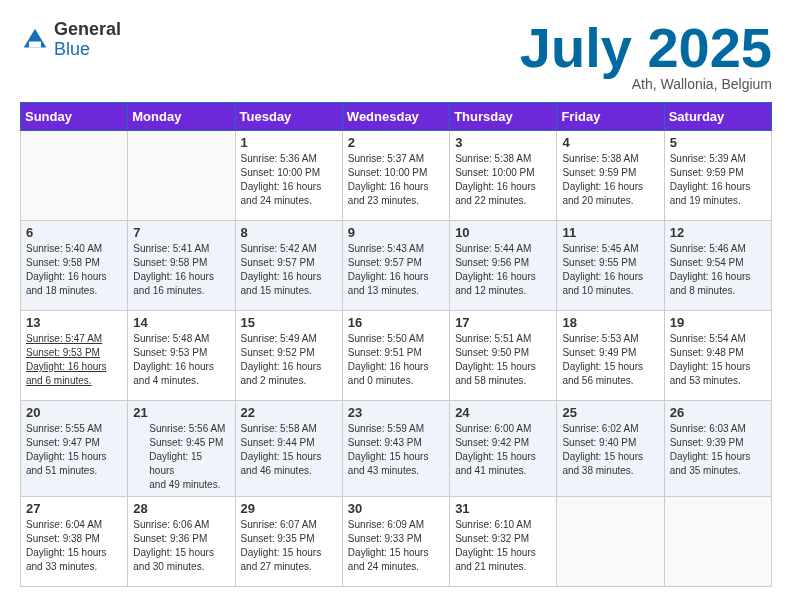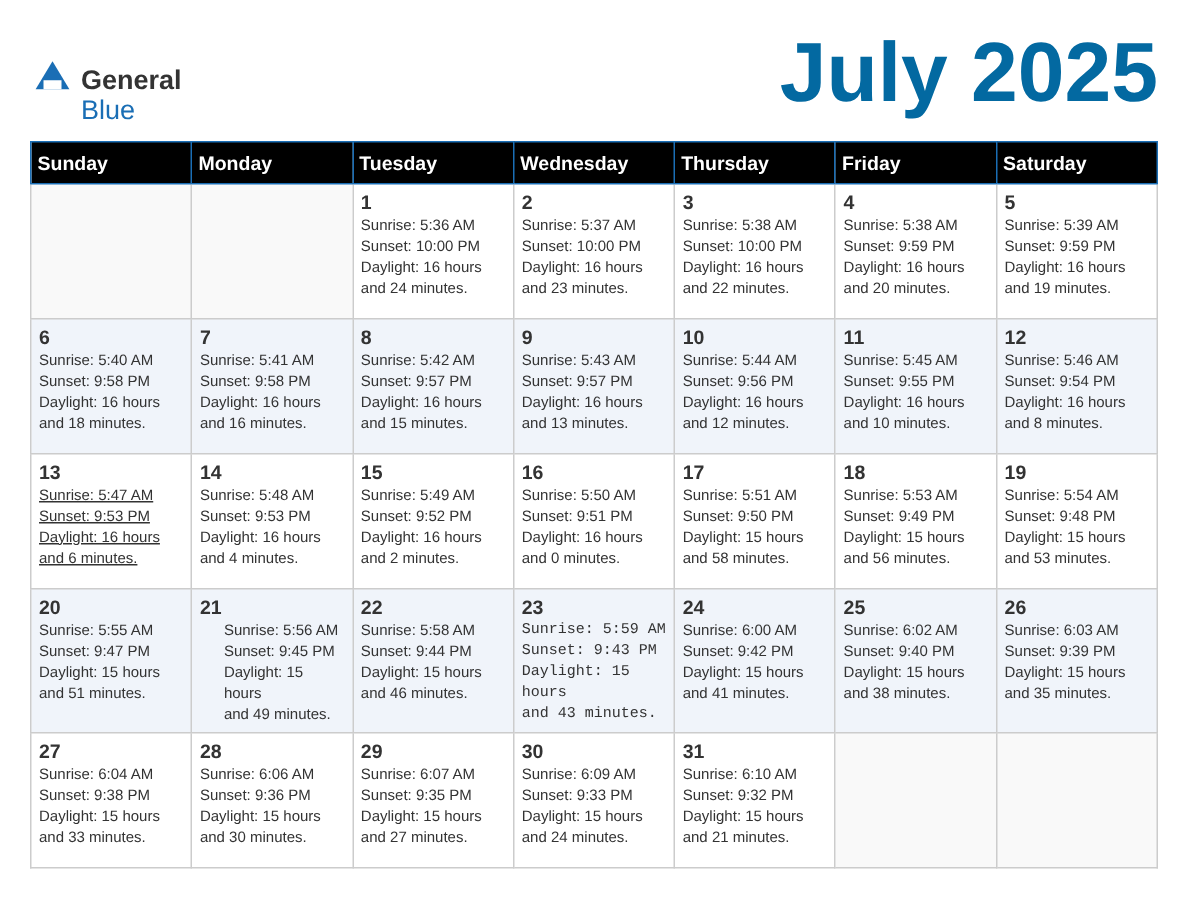--- a/index.html
+++ b/index.html
@@ -23,21 +23,20 @@
     }
     .logo-text {
       display: flex;
       flex-direction: column;
       line-height: 1.1;
     }
     .logo-general {
       font-size: 18px;
       font-weight: bold;
       color: #333;
-      margin-top: 24px;
     }
     .logo-blue {
       font-size: 18px;
       font-weight: normal;
       color: #1a6eb5;
     }
     .logo-icon {
       width: 30px;
       height: 30px;
     }
@@ -53,21 +52,21 @@
     .location {
       font-size: 14px;
       color: #555;
     }
     .calendar {
       width: 100%;
       border-collapse: collapse;
       border: 1px solid #ccc;
     }
     .calendar th {
-      background: #000000;
+      background: #6d28d9;
       color: #fff;
       font-size: 13px;
       font-weight: bold;
       padding: 6px 4px;
       text-align: left;
       border: 1px solid #1a6eb5;
     }
     .calendar td {
       vertical-align: top;
       border: 1px solid #ccc;
@@ -104,20 +103,21 @@
       <polygon points="20,5 35,30 5,30" fill="#1a6eb5"></polygon>
       <rect x="12" y="22" width="16" height="8" fill="#fff"></rect>
     </svg>
     <div class="logo-text">
       <span class="logo-general">General</span>
       <span class="logo-blue">Blue</span>
     </div>
   </div>
   <div class="title-block">
     <div class="month-title">July 2025</div>
+    <div class="location">Ath, Wallonia, Belgium</div>
   </div>
 </div>
 
 <table class="calendar">
   <thead>
     <tr>
     <th>Sunday</th>
         <th>Monday</th>
         <th>Tuesday</th>
         <th>Wednesday</th>
@@ -285,21 +285,21 @@
         </td>
         <td>
           <div class="day-number">22</div>
           <div class="day-info" style="white-space: pre-line;">Sunrise: 5:58 AM
 Sunset: 9:44 PM
 Daylight: 15 hours
 and 46 minutes.</div>
         </td>
         <td>
           <div class="day-number">23</div>
-          <div class="day-info" style="white-space: pre-line; font-family: Liberation Mono, monospace;">Sunrise: 5:59 AM
+          <div class="day-info" style="white-space: pre-line;">Sunrise: 5:59 AM
 Sunset: 9:43 PM
 Daylight: 15 hours
 and 43 minutes.</div>
         </td>
         <td>
           <div class="day-number">24</div>
           <div class="day-info" style="white-space: pre-line;">Sunrise: 6:00 AM
 Sunset: 9:42 PM
 Daylight: 15 hours
 and 41 minutes.</div>

